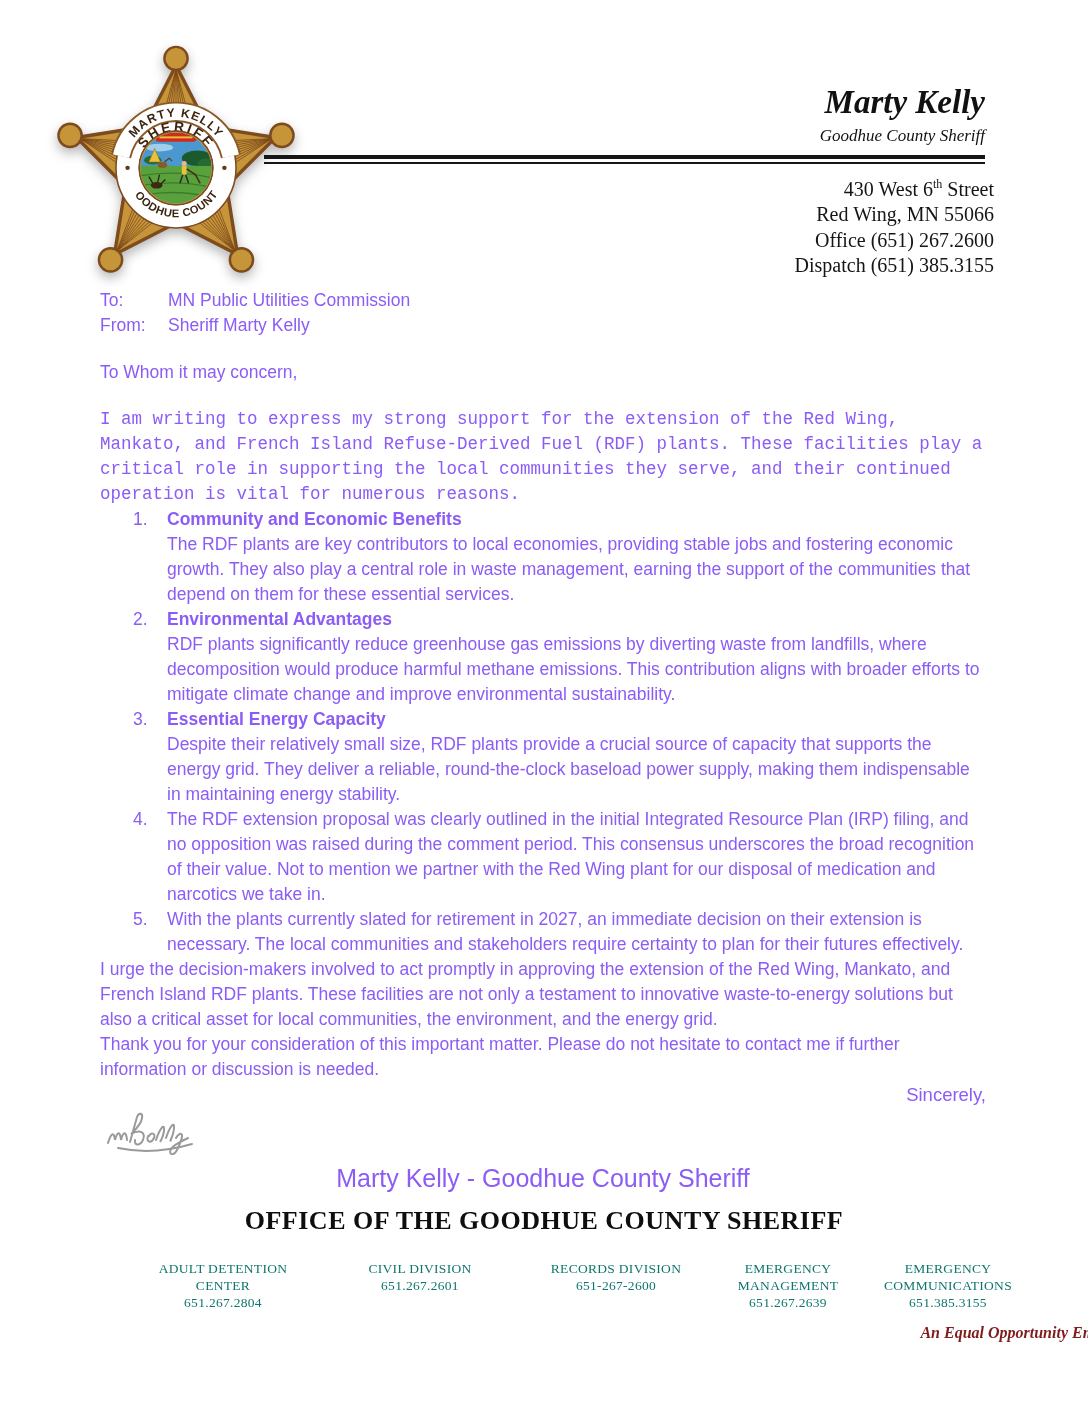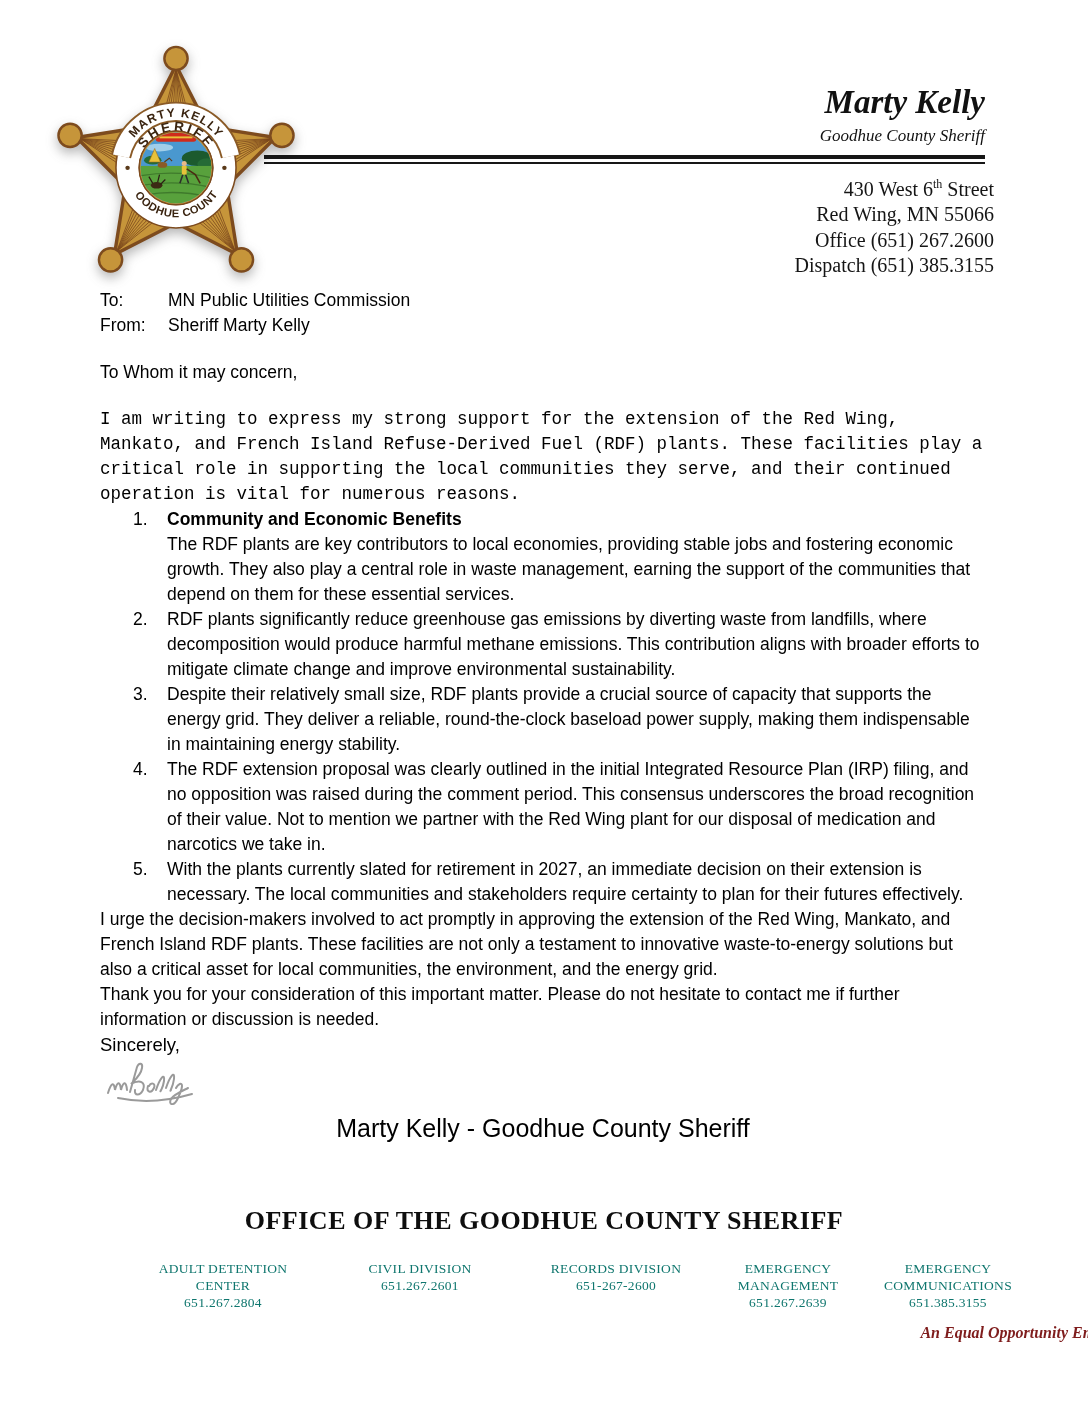--- a/index.html
+++ b/index.html
@@ -40,33 +40,33 @@
   .hdr-address{
     position:absolute;top:172px;right:94px;
     font-family:"Liberation Serif","DejaVu Serif",serif;
     font-size:20px;line-height:25.5px;text-align:right;color:#151515;
   }
   .hdr-address sup{font-size:12px;}
 
   
   .letter{
     position:absolute;left:100px;top:288px;width:886px;
-    font-size:17.5px;line-height:25px;color:#000000;
+    font-size:17.5px;line-height:25px;color:#8b5cf6;
   }
   .memo-row{display:flex;}
   .memo-label{display:inline-block;width:68px;flex:0 0 68px;}
   .salutation{margin:22px 0 0 0;}
   .para{margin:0;}
   .intro{margin:22px 0 0 0;font-family:Liberation Mono, monospace;}
   .olist{margin:0;}
   .li{display:flex;padding-left:33px;}
   .li .num{flex:0 0 34px;}
   .li .cont{flex:1;}
   .li-title{font-weight:bold;}
-  .valediction{margin:0;font-size:18.5px;}
+  .valediction{margin:0;font-size:18.5px;text-align:right;}
   .signature{display:block;margin:2px 0 0 2px;height:46px;width:150px;}
   .signer{margin:11px 0 0 0;font-size:25px;text-align:center;}
 
   
   .office-title{
     position:absolute;top:1206px;left:0;width:100%;
     text-align:center;
     font-family:"Liberation Serif","DejaVu Serif",serif;
     font-weight:bold;font-size:26px;letter-spacing:.5px;color:#0e0e0e;
   }
@@ -227,26 +227,28 @@
       <div class="li">
         <div class="num">1.</div>
         <div class="cont">
           <div class="li-title">Community and Economic Benefits</div>
           <div class="li-text">The RDF plants are key contributors to local economies, providing stable jobs and fostering economic growth. They also play a central role in waste management, earning the support of the communities that depend on them for these essential services.</div>
         </div>
       </div>
       <div class="li">
         <div class="num">2.</div>
         <div class="cont">
+          <div class="li-title">Environmental Advantages</div>
           <div class="li-text">RDF plants significantly reduce greenhouse gas emissions by diverting waste from landfills, where decomposition would produce harmful methane emissions. This contribution aligns with broader efforts to mitigate climate change and improve environmental sustainability.</div>
         </div>
       </div>
       <div class="li">
         <div class="num">3.</div>
         <div class="cont">
+          <div class="li-title">Essential Energy Capacity</div>
           <div class="li-text">Despite their relatively small size, RDF plants provide a crucial source of capacity that supports the energy grid. They deliver a reliable, round-the-clock baseload power supply, making them indispensable in maintaining energy stability.</div>
         </div>
       </div>
       <div class="li">
         <div class="num">4.</div>
         <div class="cont">
           <div class="li-text">The RDF extension proposal was clearly outlined in the initial Integrated Resource Plan (IRP) filing, and no opposition was raised during the comment period. This consensus underscores the broad recognition of their value.  Not to mention we partner with the Red Wing plant for our disposal of medication and narcotics we take in.</div>
         </div>
       </div>
       <div class="li">

